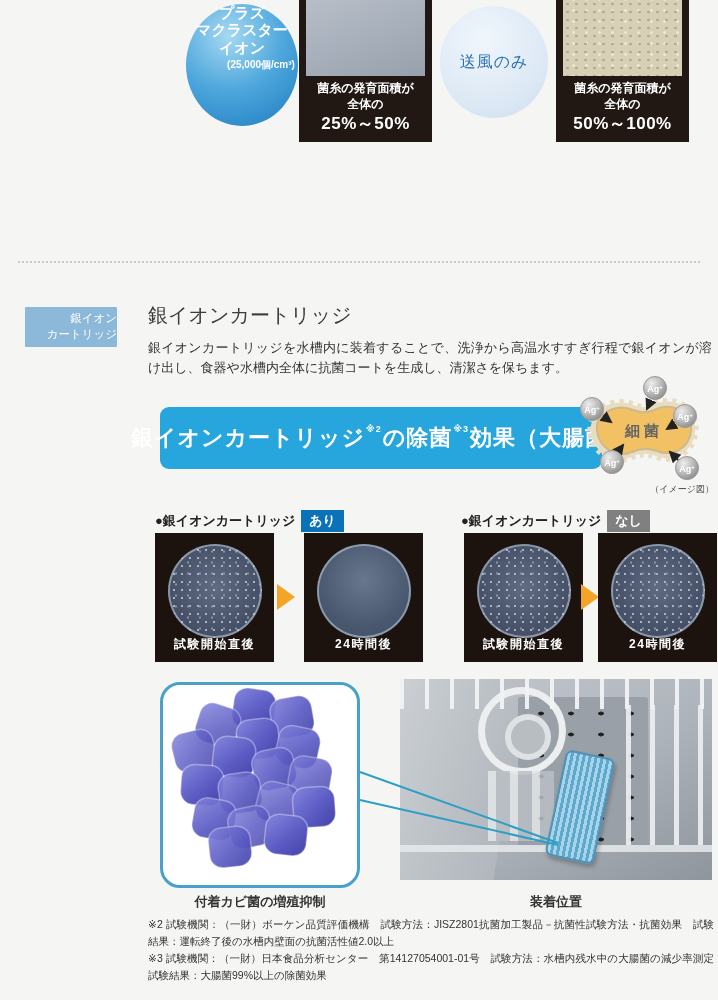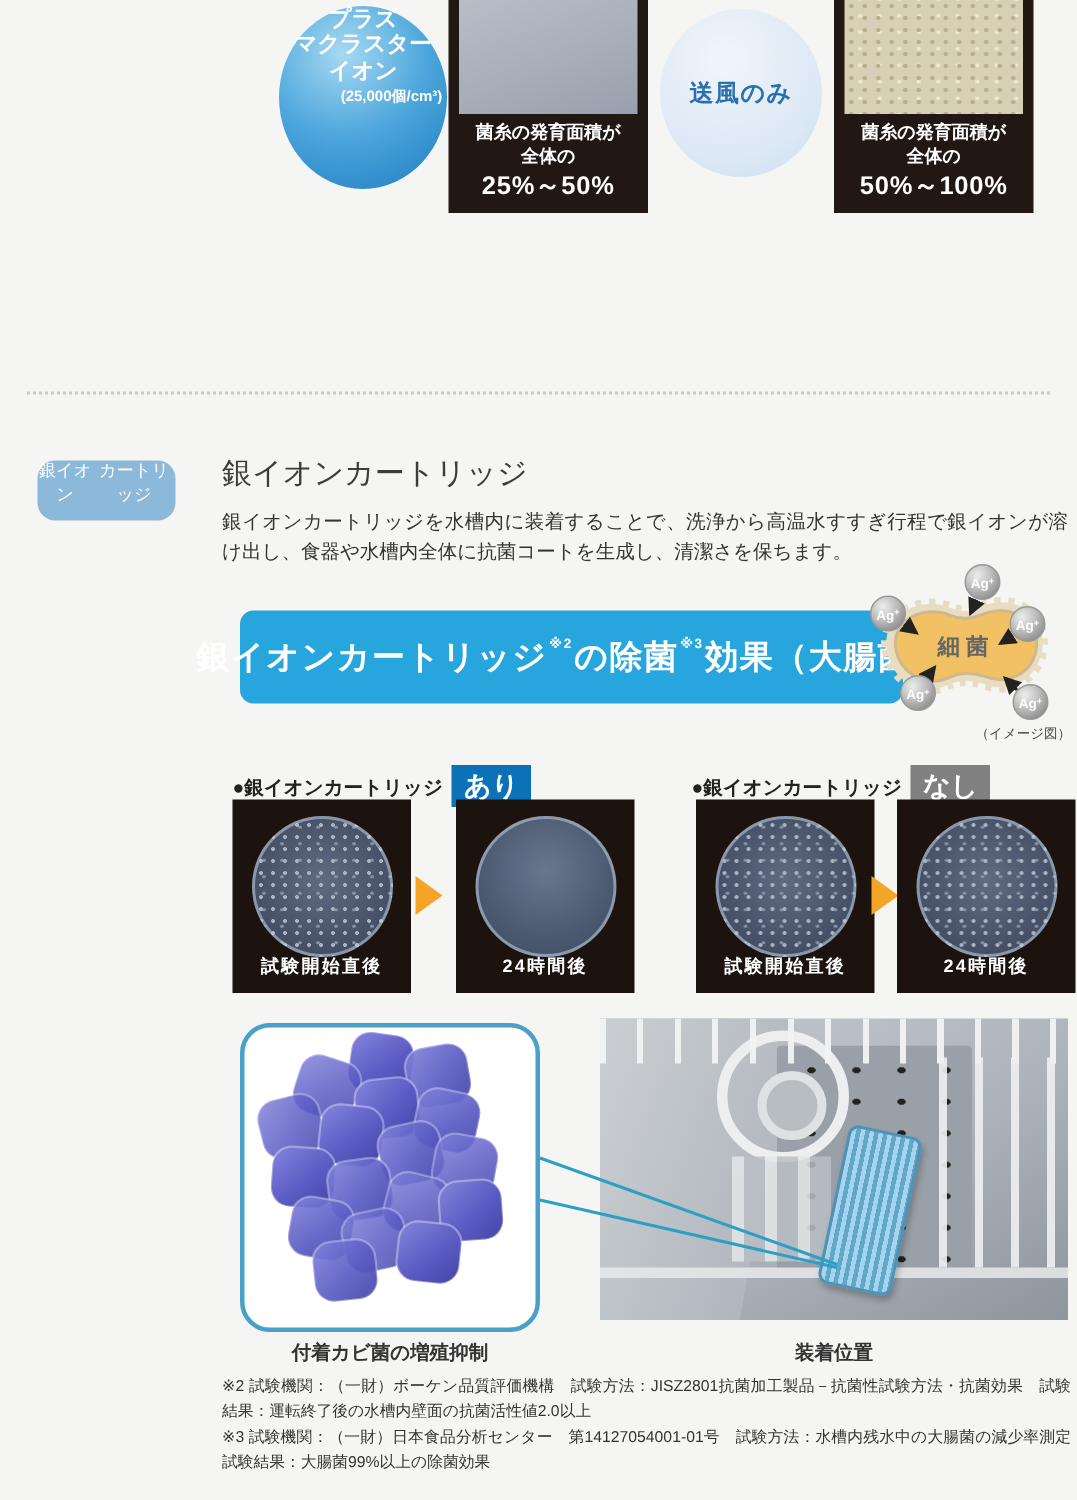--- a/index.html
+++ b/index.html
@@ -28,45 +28,45 @@
   }
   .mold-box .cap{
     position:absolute;left:0;right:0;bottom:6px;text-align:center;color:#fff;font-weight:bold;line-height:1.35;
   }
   .mold-box .cap .t{font-size:12px;display:block;}
   .mold-box .cap .pct{font-size:17px;display:block;margin-top:1px;letter-spacing:.5px;}
   .fan-circle{
     position:absolute;left:440px;top:6px;width:108px;height:112px;border-radius:50%;
     background:radial-gradient(circle at 40% 30%,#f0f6fb,#dce8f5 65%,#cbddef 100%);
     display:flex;align-items:center;justify-content:center;
-    color:#2a6fb0;font-size:16px;font-weight:bold;letter-spacing:1px;
+    color:#2a6fb0;font-size:16px;font-weight:normal;letter-spacing:1px;
   }
   .footnote{position:absolute;font-size:10.5px;line-height:1.62;color:#333;text-align:justify;}
   .fn1{left:112px;top:149px;width:596px;}
   .divider{position:absolute;left:18px;top:261px;width:682px;height:0;border-top:2px dotted #c9c9c6;}
   
   .side-label{
-    position:absolute;left:25px;top:307px;width:92px;height:40px;background:#8cb9da;border-radius:12px;
-    color:#fff;font-size:11.5px;line-height:1.35;display:flex;flex-direction:row;
-    align-items:flex-start;justify-content:center;text-align:center;
+    position:absolute;left:25px;top:307px;width:92px;height:40px;background:#8cb9da;border-radius:1px;
+    color:#fff;font-size:11.5px;line-height:1.35;display:flex;flex-direction:column;
+    align-items:flex-end;justify-content:center;text-align:center;
   }
   .sec-title{position:absolute;left:148px;top:302px;font-size:20px;color:#3c3c3c;}
   .sec-desc{position:absolute;left:148px;top:338px;width:564px;font-size:13px;line-height:1.5;color:#333;text-align:justify;}
   .banner{
     position:absolute;left:160px;top:407px;width:442px;height:62px;background:#27a5dd;border-radius:9px;
     display:flex;align-items:center;justify-content:center;color:#fff;font-weight:bold;font-size:22px;
     letter-spacing:1px;white-space:nowrap;
   }
   .banner sup{font-size:9px;position:relative;top:-9px;margin:0 1px;}
   
   .bacteria{position:absolute;left:577px;top:375px;width:141px;height:118px;z-index:3;}
   .bact-caption{position:absolute;right:4px;bottom:-3px;font-size:9px;color:#444;}
   
   .tg-header{position:absolute;top:510px;font-size:13px;font-weight:bold;color:#222;white-space:nowrap;}
-  .tg-header .badge{display:inline-block;margin-left:6px;padding:1.5px 8px 2.5px;color:#fff;font-size:18px;font-weight:bold;}
+  .tg-header .badge{display:inline-block;margin-left:6px;padding:1.5px 8px 2.5px;color:#fff;font-size:13px;font-weight:bold;}
   .badge-on{background:#0b72b8;}
   .badge-off{background:#808080;}
   .petri-panel{position:absolute;top:533px;width:119px;height:129px;background:#1c130f;}
   .dish{width:94px;height:94px;border-radius:50%;margin:11px auto 0;border:2px solid rgba(195,210,225,.55);box-sizing:border-box;}
   .dish-speckled{
     background-color:#49536a;
     background-image:
       radial-gradient(#a9b3c1 1.1px,transparent 1.5px),
       radial-gradient(#8794a6 1px,transparent 1.4px),
       radial-gradient(circle at 50% 45%,#606b82 0%,#49536a 60%,#3a445b 100%);

